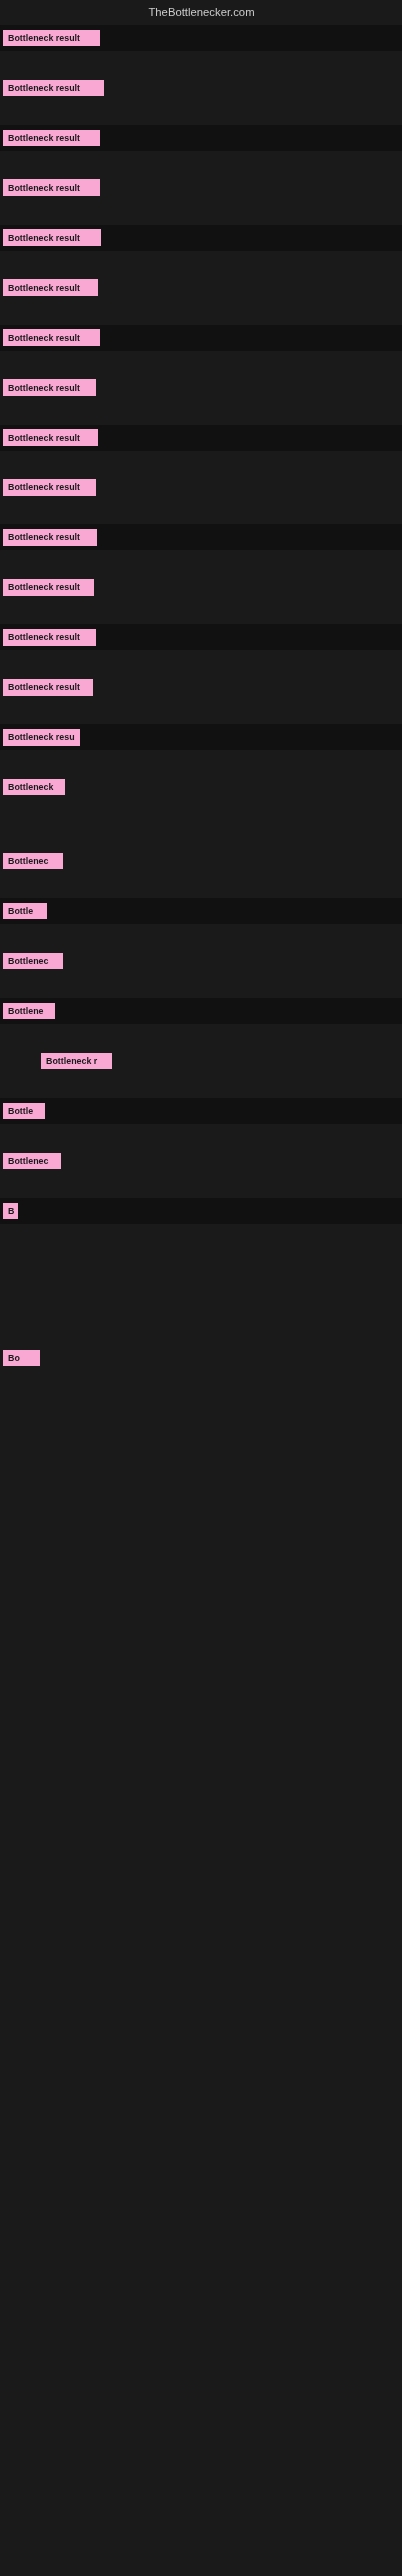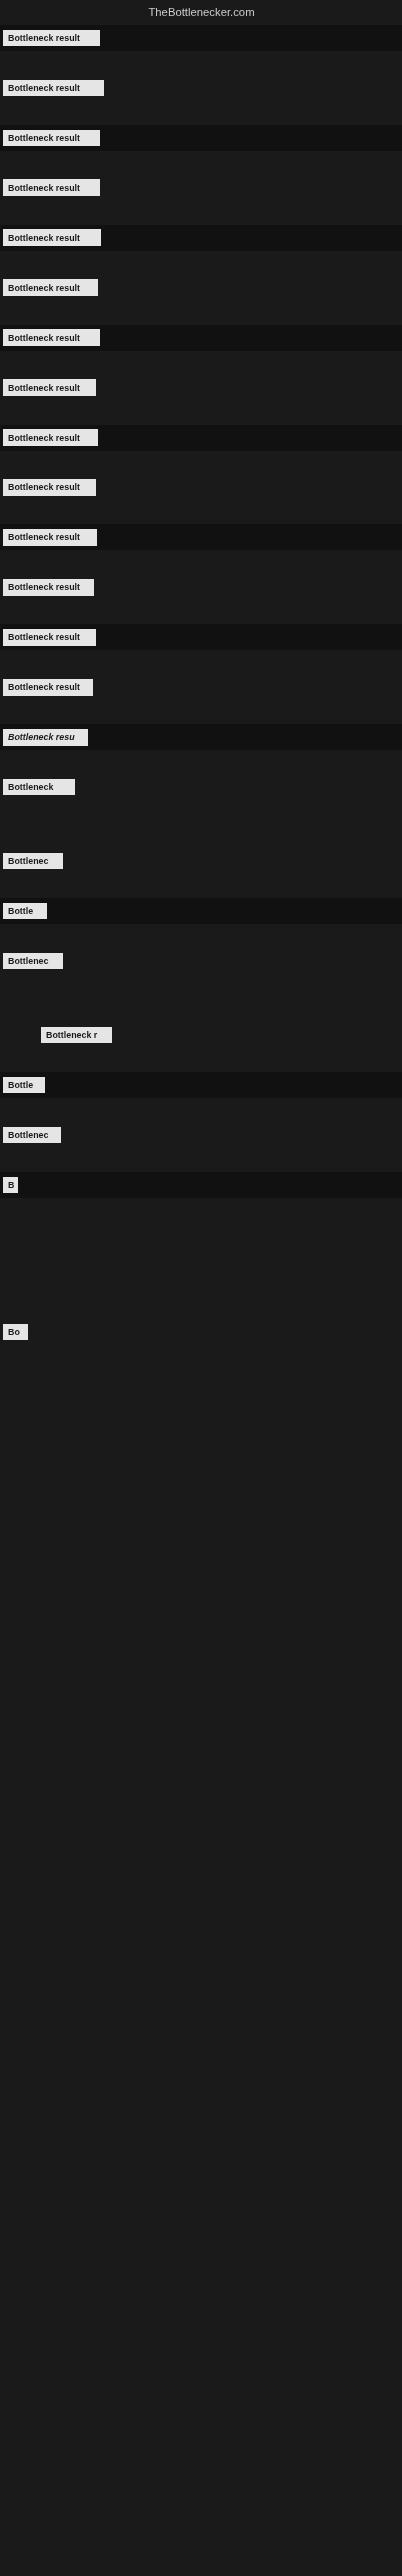--- a/index.html
+++ b/index.html
@@ -25,21 +25,21 @@
     }
 
     .bottleneck-item {
       display: flex;
       align-items: center;
       padding: 4.8px 3.2px;
       margin-bottom: 0px;
     }
 
     .bottleneck-badge {
-      background-color: #e5e5e5;
+      background-color: #f9a8d4;
       color: #1a1a1a;
       font-size: 8.9px;
       font-weight: bold;
       padding: 3.2px 4.8px;
       white-space: nowrap;
       overflow: hidden;
       display: inline-block;
     }
 
     .row-bg-dark {
@@ -106,55 +106,58 @@
     <div style="height: 24px; background-color: rgb(26, 26, 26);"></div>
     <div class="bottleneck-item row-bg-dark">
       <span class="bottleneck-badge" style="width: 93px;">Bottleneck result</span>
     </div>
     <div style="height: 24px; background-color: rgb(26, 26, 26);"></div>
     <div class="bottleneck-item row-bg-medium">
       <span class="bottleneck-badge" style="width: 90px;">Bottleneck result</span>
     </div>
     <div style="height: 24px; background-color: rgb(26, 26, 26);"></div>
     <div class="bottleneck-item row-bg-dark">
-      <span class="bottleneck-badge" style="width: 85px; font-style: italic;">Bottleneck resu</span>
+      <span class="bottleneck-badge" style="width: 77px;">Bottleneck resu</span>
     </div>
     <div style="height: 24px; background-color: rgb(26, 26, 26);"></div>
     <div class="bottleneck-item row-bg-medium">
-      <span class="bottleneck-badge" style="width: 72px;">Bottleneck</span>
+      <span class="bottleneck-badge" style="width: 62px;">Bottleneck</span>
     </div>
     <div style="height: 24px; background-color: rgb(26, 26, 26);"></div>
     <div style="height: 24px; background-color: rgb(26, 26, 26);"></div>
     <div class="bottleneck-item row-bg-medium">
       <span class="bottleneck-badge" style="width: 60px;">Bottlenec</span>
     </div>
     <div style="height: 24px; background-color: rgb(26, 26, 26);"></div>
     <div class="bottleneck-item row-bg-dark">
       <span class="bottleneck-badge" style="width: 44px;">Bottle</span>
     </div>
     <div style="height: 24px; background-color: rgb(26, 26, 26);"></div>
     <div class="bottleneck-item row-bg-medium">
       <span class="bottleneck-badge" style="width: 60px;">Bottlenec</span>
     </div>
     <div style="height: 24px; background-color: rgb(26, 26, 26);"></div>
+    <div class="bottleneck-item row-bg-dark">
+      <span class="bottleneck-badge" style="width: 52px;">Bottlene</span>
+    </div>
     <div style="height: 24px; background-color: rgb(26, 26, 26);"></div>
     <div class="bottleneck-item row-bg-medium">
       <span class="bottleneck-badge" style="width: 71px; margin-left: 38px;">Bottleneck r</span>
     </div>
     <div style="height: 24px; background-color: rgb(26, 26, 26);"></div>
     <div class="bottleneck-item row-bg-dark">
       <span class="bottleneck-badge" style="width: 42px;">Bottle</span>
     </div>
     <div style="height: 24px; background-color: rgb(26, 26, 26);"></div>
     <div class="bottleneck-item row-bg-medium">
       <span class="bottleneck-badge" style="width: 58px;">Bottlenec</span>
     </div>
     <div style="height: 24px; background-color: rgb(26, 26, 26);"></div>
     <div class="bottleneck-item row-bg-dark">
       <span class="bottleneck-badge" style="width: 14.5px;">B</span>
     </div>
     <div style="height: 121px; background-color: rgb(26, 26, 26);"></div>
     <div class="bottleneck-item row-bg-medium">
-      <span class="bottleneck-badge" style="width: 25px;">Bo</span>
+      <span class="bottleneck-badge" style="width: 37px;">Bo</span>
     </div>
     <div style="height: 242px; background-color: rgb(26, 26, 26);"></div>
   </div>
 
 
 </body></html>

